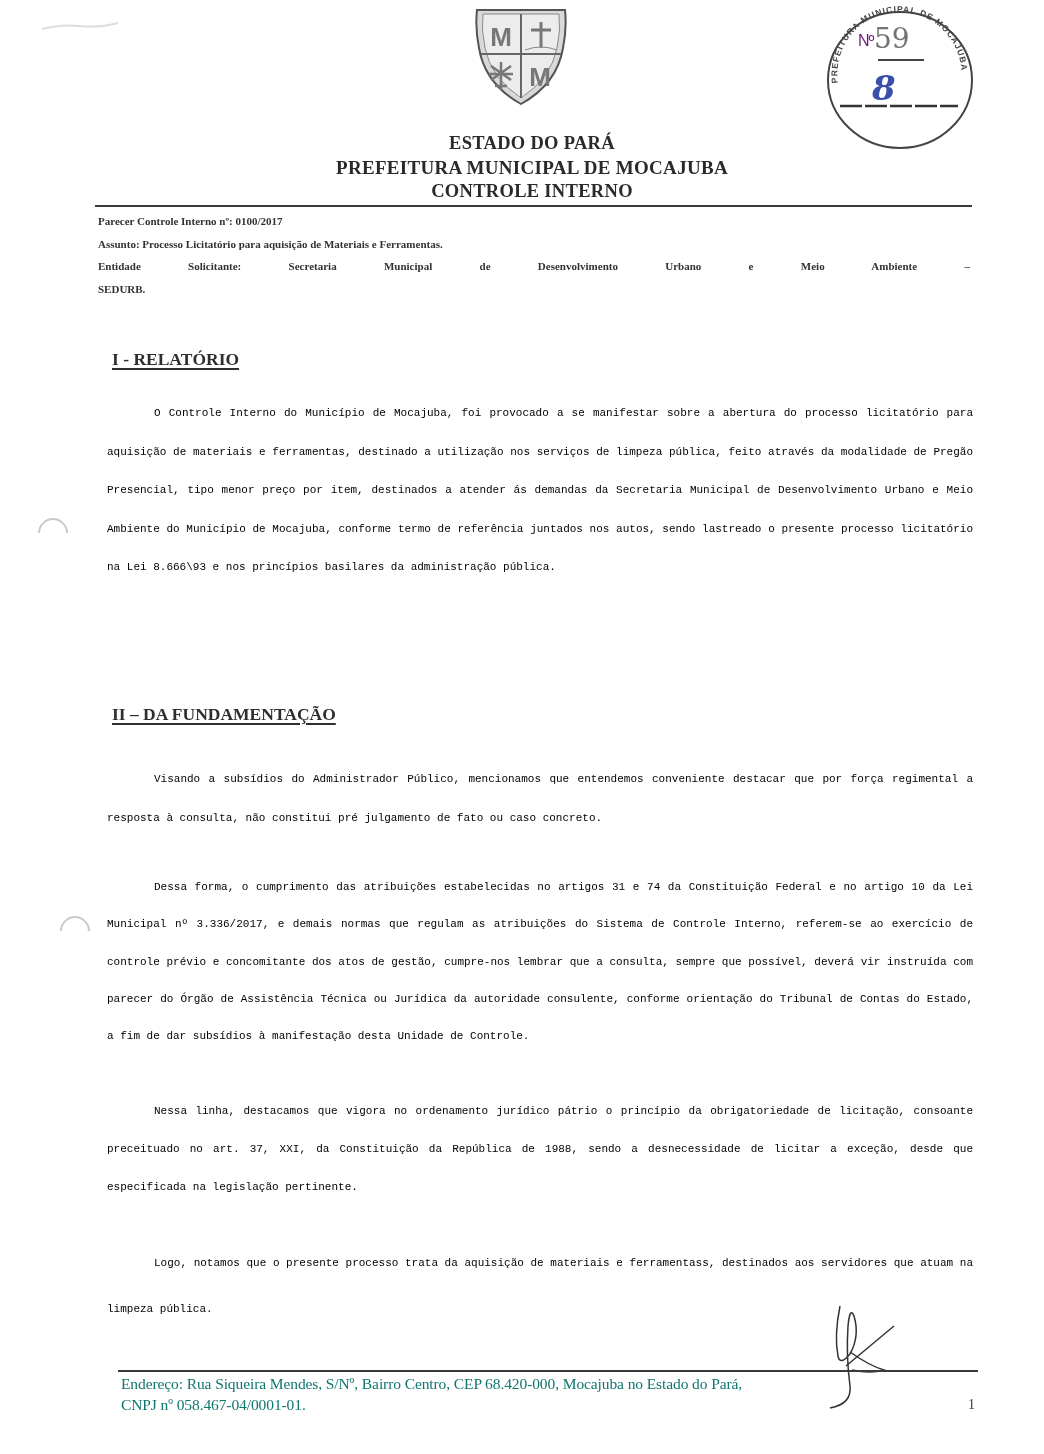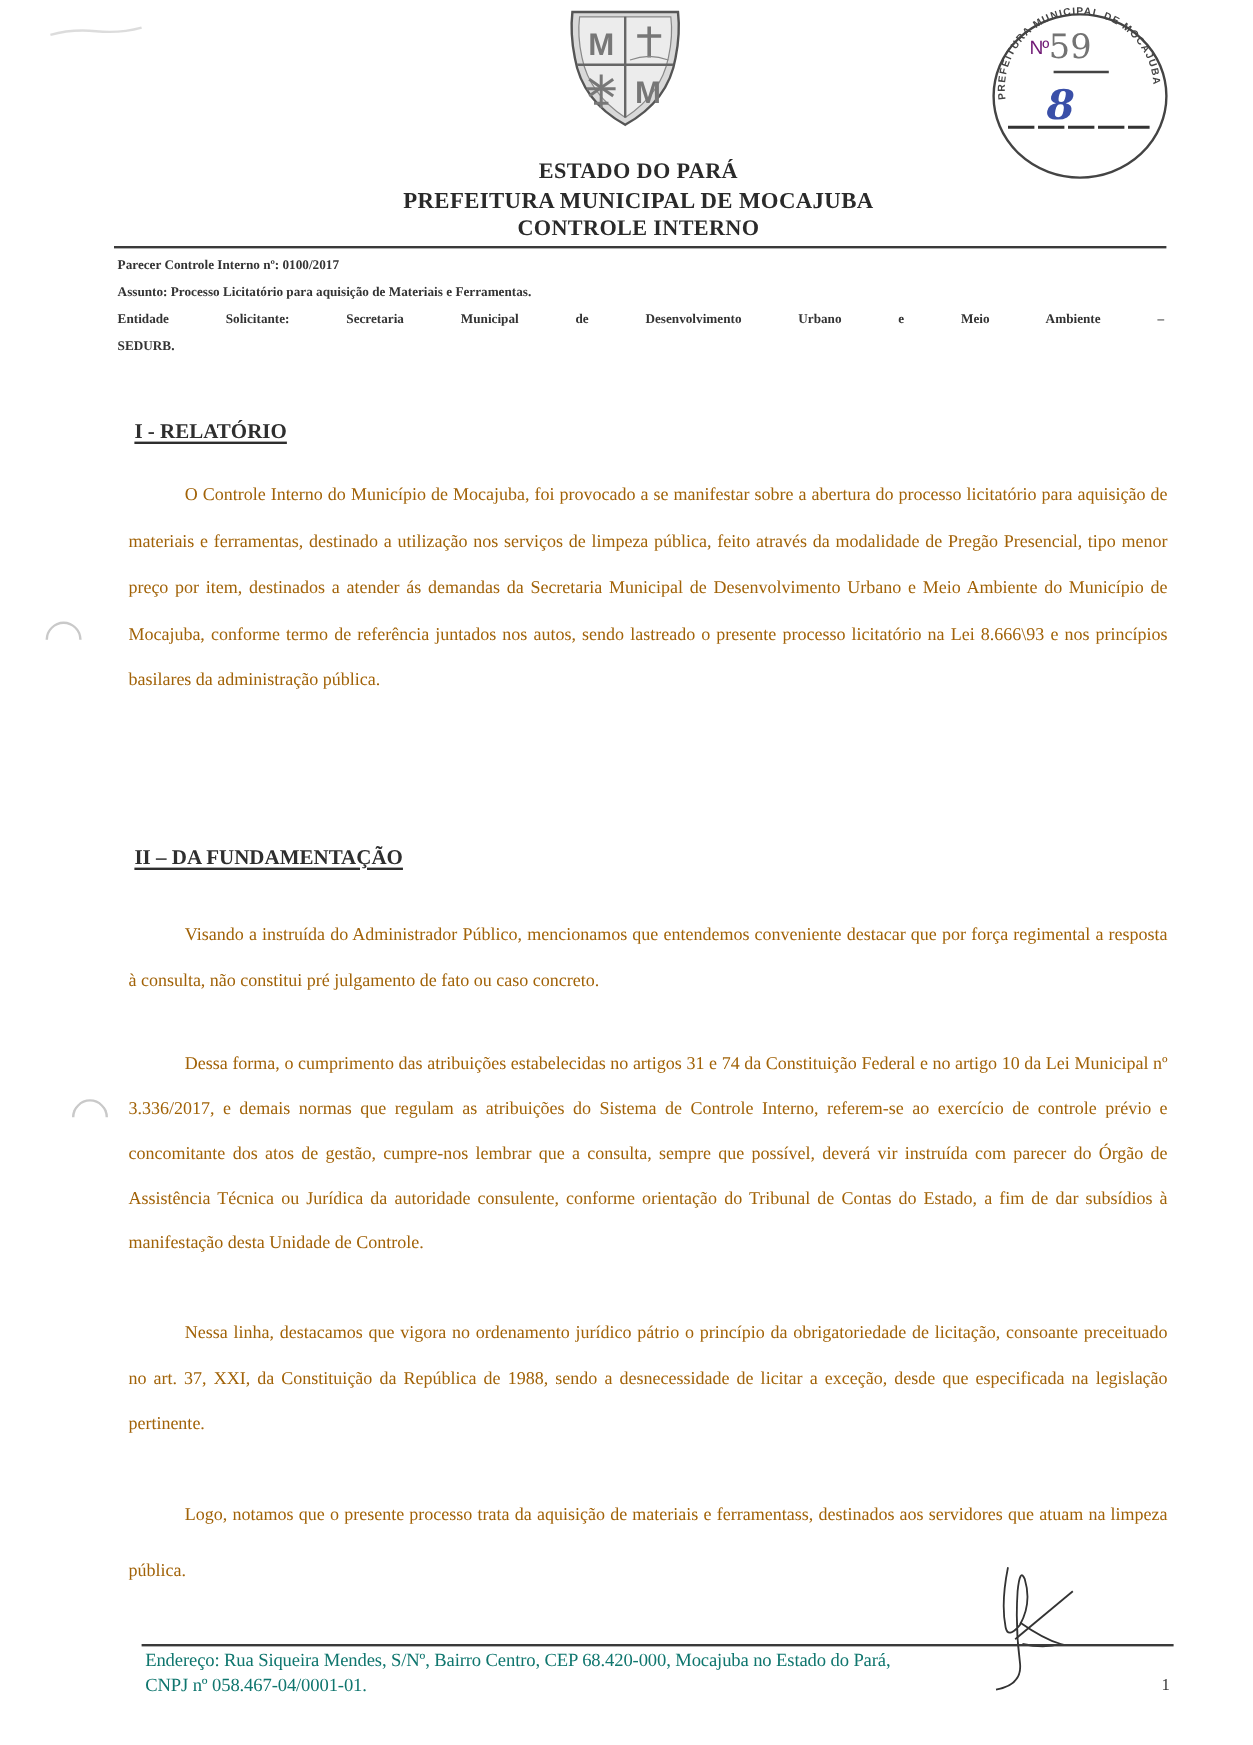--- a/index.html
+++ b/index.html
@@ -36,22 +36,22 @@
     #meta-3 { top: 260px; width: 872px; white-space: normal; text-align: justify; text-align-last: justify; }
     #meta-4 { top: 283px; text-align: right; }
 
     
     .sec { left: 112px; font-size: 17.5px; font-weight: bold; text-decoration: underline; text-decoration-thickness: 1.5px; text-underline-offset: 3px; color: #2e2e2e; }
     #sec-1 { top: 349px; }
     #sec-2 { top: 704px; }
 
     
     .para {
-      left: 107px; width: 866px; font-size: 15px; line-height: 38.5px;
-      text-align: justify; color: #a16207;
+      left: 107px; width: 866px; font-size: 11px; line-height: 38.5px;
+      text-align: justify; color: #000000; font-family: Liberation Mono, monospace;
     }
     .indent { text-indent: 47px; }
     #p1 { top: 394px; }
     #p2 { top: 760px; line-height: 39px; }
     #p3 { top: 869px; line-height: 37.3px; }
     #p4 { top: 1092px; line-height: 38px; }
     #p5 { top: 1240px; line-height: 46px; }
 
     
     #footer-rule { left: 118px; top: 1370px; width: 860px; height: 0; border-top: 2.5px solid #3a3a3a; }
@@ -124,21 +124,21 @@
 
 <div id="meta-1" class="abs meta">Parecer Controle Interno nº: 0100/2017</div>
 <div id="meta-2" class="abs meta">Assunto: Processo Licitatório para aquisição de Materiais e Ferramentas.</div>
 <div id="meta-3" class="abs meta">Entidade Solicitante: Secretaria Municipal de Desenvolvimento Urbano e Meio Ambiente –</div>
 <div id="meta-4" class="abs meta">SEDURB.</div>
 
 <div id="sec-1" class="abs sec">I - RELATÓRIO</div>
 <div id="p1" class="abs para indent">O Controle Interno do Município de Mocajuba, foi provocado a se manifestar sobre a abertura do processo licitatório para aquisição de materiais e ferramentas, destinado a utilização nos serviços de limpeza pública, feito através da modalidade de Pregão Presencial, tipo menor preço por item, destinados a atender ás demandas da Secretaria Municipal de Desenvolvimento Urbano e Meio Ambiente do Município de Mocajuba, conforme termo de referência juntados nos autos, sendo lastreado o presente processo licitatório na Lei 8.666\93 e nos princípios basilares da administração pública.</div>
 
 <div id="sec-2" class="abs sec">II – DA FUNDAMENTAÇÃO</div>
-<div id="p2" class="abs para indent">Visando a instruída do Administrador Público, mencionamos que entendemos conveniente destacar que por força regimental a resposta à consulta, não constitui pré julgamento de fato ou caso concreto.</div>
+<div id="p2" class="abs para indent">Visando a subsídios do Administrador Público, mencionamos que entendemos conveniente destacar que por força regimental a resposta à consulta, não constitui pré julgamento de fato ou caso concreto.</div>
 <div id="p3" class="abs para indent">Dessa forma,  o cumprimento das atribuições estabelecidas no artigos 31 e 74 da Constituição Federal e no artigo 10 da  Lei Municipal nº 3.336/2017, e demais normas que regulam as atribuições do Sistema de Controle Interno, referem-se ao exercício de controle prévio e concomitante dos atos de gestão, cumpre-nos lembrar que a consulta, sempre que possível, deverá vir instruída com parecer do Órgão de Assistência Técnica ou Jurídica da autoridade consulente, conforme orientação do Tribunal de Contas do Estado, a fim de dar subsídios à manifestação desta Unidade de Controle.</div>
 <div id="p4" class="abs para indent">Nessa linha, destacamos que vigora no ordenamento jurídico pátrio o princípio da obrigatoriedade de licitação, consoante preceituado no art. 37, XXI, da Constituição da República de 1988, sendo a desnecessidade de licitar a exceção, desde que especificada na legislação pertinente.</div>
 <div id="p5" class="abs para indent">Logo, notamos que o presente processo trata da aquisição de materiais e ferramentass, destinados aos servidores que atuam na limpeza pública.</div>
 
 <div id="hole-1" class="abs hole"></div>
 <div id="hole-2" class="abs hole"></div>
 
 <svg id="signature" class="abs" viewBox="0 0 110 120">
   <path d="M30 10 Q24 40 28 60 Q30 70 40 58 Q50 40 44 20 Q40 10 38 30 Q36 60 40 90 Q42 108 20 112" stroke="#333" stroke-width="1.5" fill="none"></path>
   <path d="M36 70 L84 30" stroke="#333" stroke-width="1.5" fill="none"></path>

